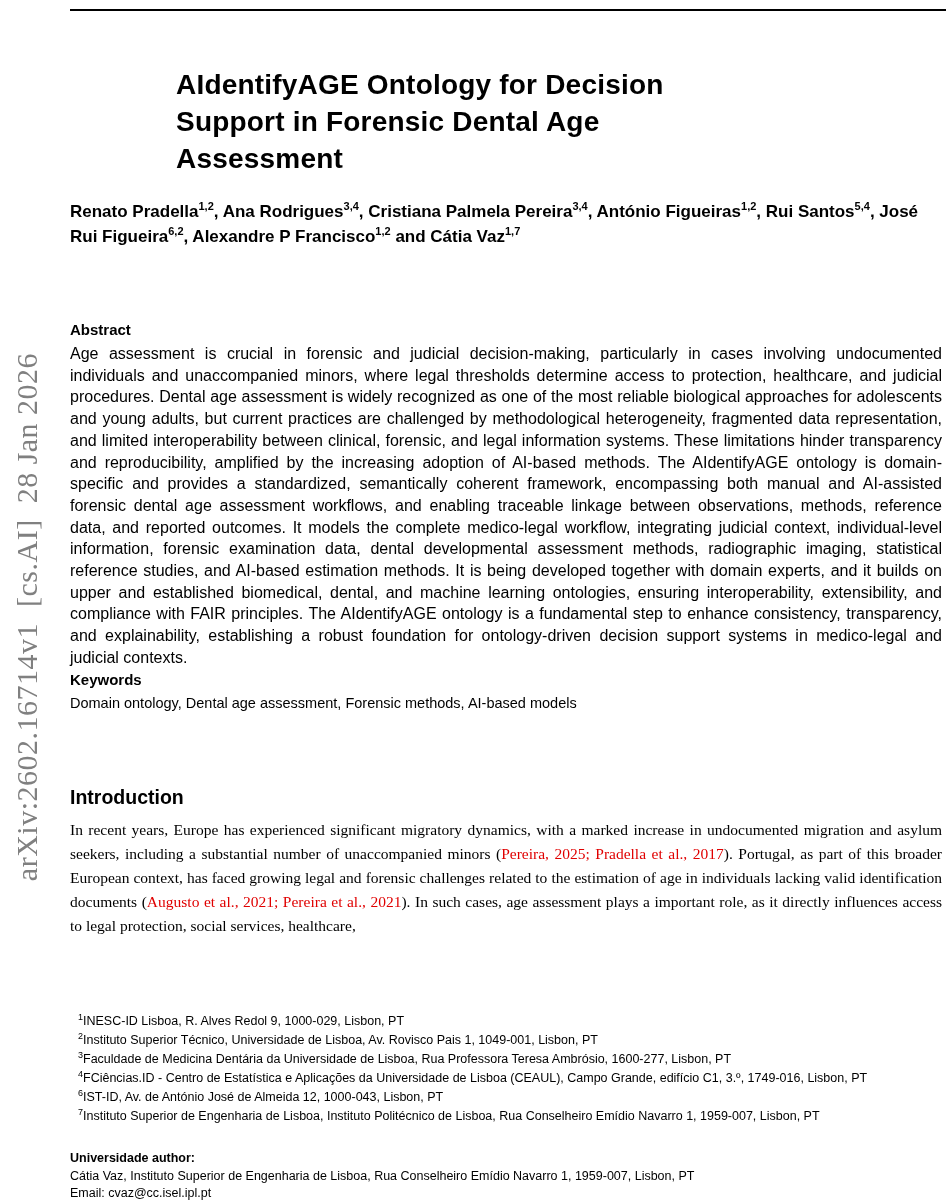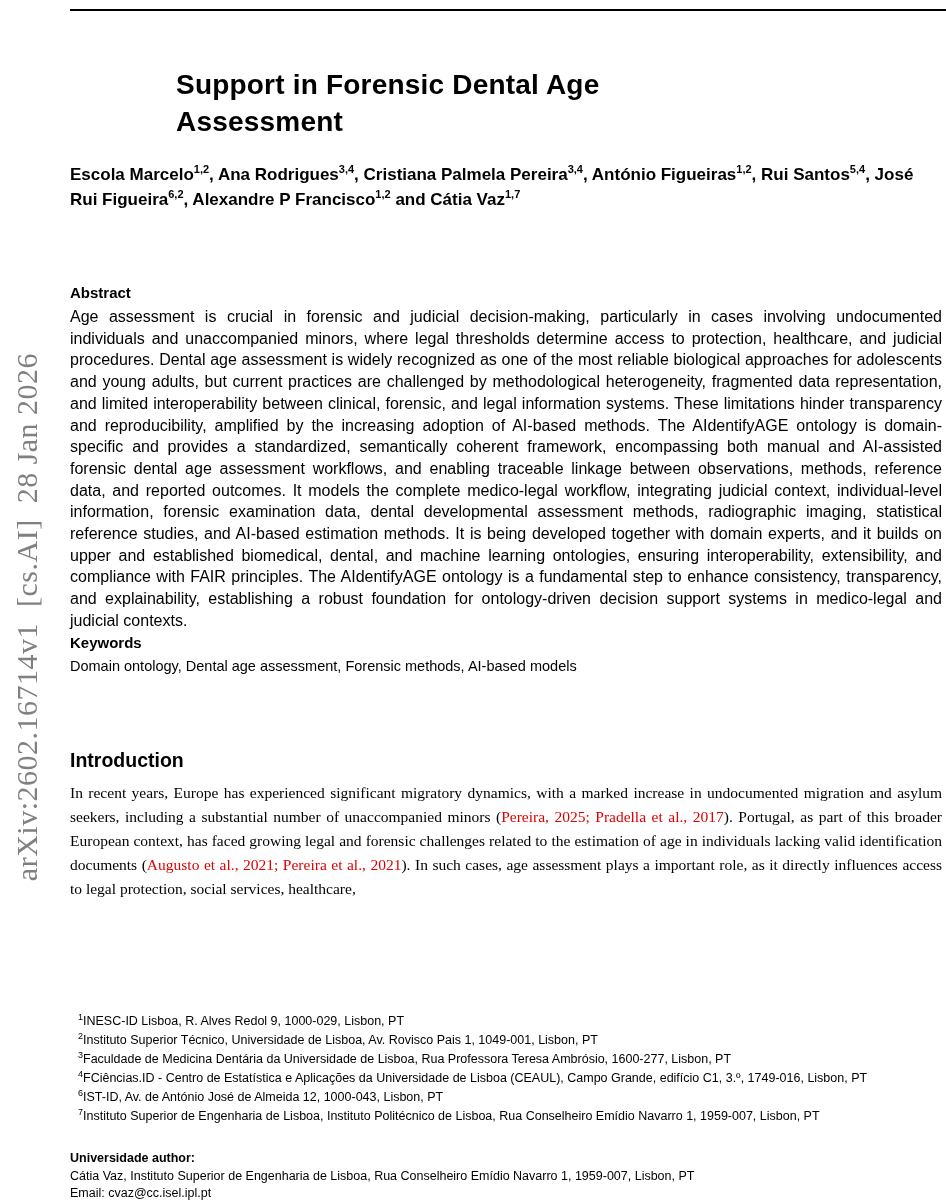--- a/index.html
+++ b/index.html
@@ -110,25 +110,26 @@
 
 <div class="page">
 
   <div class="top-rule"></div>
 
   <div class="arxiv-watermark">arXiv:2602.16714v1  [cs.AI]  28 Jan 2026</div>
 
   <div class="content">
 
     <h1 class="title">
+        <div>AIdentifyAGE Ontology for Decision</div>
         <div>Support in Forensic Dental Age</div>
         <div>Assessment</div>
       </h1>
 
-    <p class="authors"><span>Escola Marcelo</span><sup>1,2</sup>, <span>Ana Rodrigues</span><sup>3,4</sup>, <span>Cristiana Palmela Pereira</span><sup>3,4</sup>, <span>António Figueiras</span><sup>1,2</sup>, <span>Rui Santos</span><sup>5,4</sup>, <span>José Rui Figueira</span><sup>6,2</sup>, <span>Alexandre P Francisco</span><sup>1,2</sup> and <span>Cátia Vaz</span><sup>1,7</sup></p>
+    <p class="authors"><span>Renato Pradella</span><sup>1,2</sup>, <span>Ana Rodrigues</span><sup>3,4</sup>, <span>Cristiana Palmela Pereira</span><sup>3,4</sup>, <span>António Figueiras</span><sup>1,2</sup>, <span>Rui Santos</span><sup>5,4</sup>, <span>José Rui Figueira</span><sup>6,2</sup>, <span>Alexandre P Francisco</span><sup>1,2</sup> and <span>Cátia Vaz</span><sup>1,7</sup></p>
 
     <h2 class="block-heading">Abstract</h2>
     <p class="abstract-text">Age assessment is crucial in forensic and judicial decision-making, particularly in cases involving undocumented individuals and unaccompanied minors, where legal thresholds determine access to protection, healthcare, and judicial procedures. Dental age assessment is widely recognized as one of the most reliable biological approaches for adolescents and young adults, but current practices are challenged by methodological heterogeneity, fragmented data representation, and limited interoperability between clinical, forensic, and legal information systems. These limitations hinder transparency and reproducibility, amplified by the increasing adoption of AI-based methods. The AIdentifyAGE ontology is domain-specific and provides a standardized, semantically coherent framework, encompassing both manual and AI-assisted forensic dental age assessment workflows, and enabling traceable linkage between observations, methods, reference data, and reported outcomes. It models the complete medico-legal workflow, integrating judicial context, individual-level information, forensic examination data, dental developmental assessment methods, radiographic imaging, statistical reference studies, and AI-based estimation methods. It is being developed together with domain experts, and it builds on upper and established biomedical, dental, and machine learning ontologies, ensuring interoperability, extensibility, and compliance with FAIR principles. The AIdentifyAGE ontology is a fundamental step to enhance consistency, transparency, and explainability, establishing a robust foundation for ontology-driven decision support systems in medico-legal and judicial contexts.</p>
 
     <h2 class="kw-heading">Keywords</h2>
     <p class="keywords-text">Domain ontology, Dental age assessment, Forensic methods, AI-based models</p>
 
     <h2 class="section-heading">Introduction</h2>
     <p class="body-text"><span>In recent years, Europe has experienced significant migratory dynamics, with a marked increase in undocumented migration and asylum seekers, including a substantial number of unaccompanied minors (</span><span class="cite">Pereira, 2025; Pradella et al., 2017</span><span>). Portugal, as part of this broader European context, has faced growing legal and forensic challenges related to the estimation of age in individuals lacking valid identification documents (</span><span class="cite">Augusto et al., 2021; Pereira et al., 2021</span><span>). In such cases, age assessment plays a important role, as it directly influences access to legal protection, social services, healthcare,</span></p>
 

